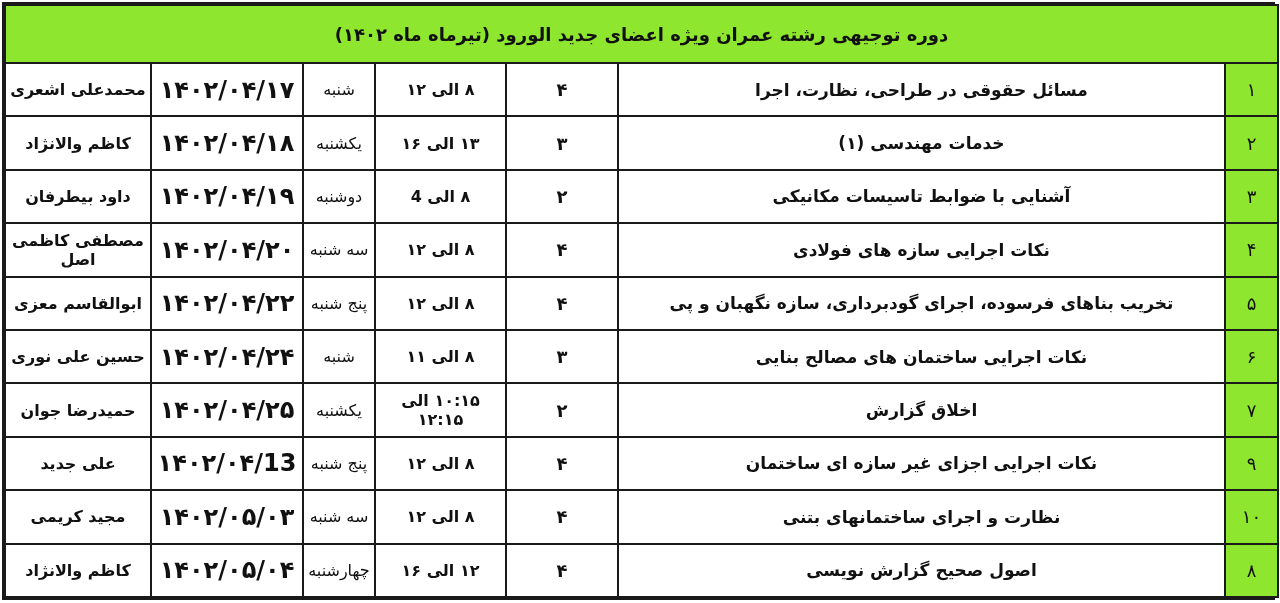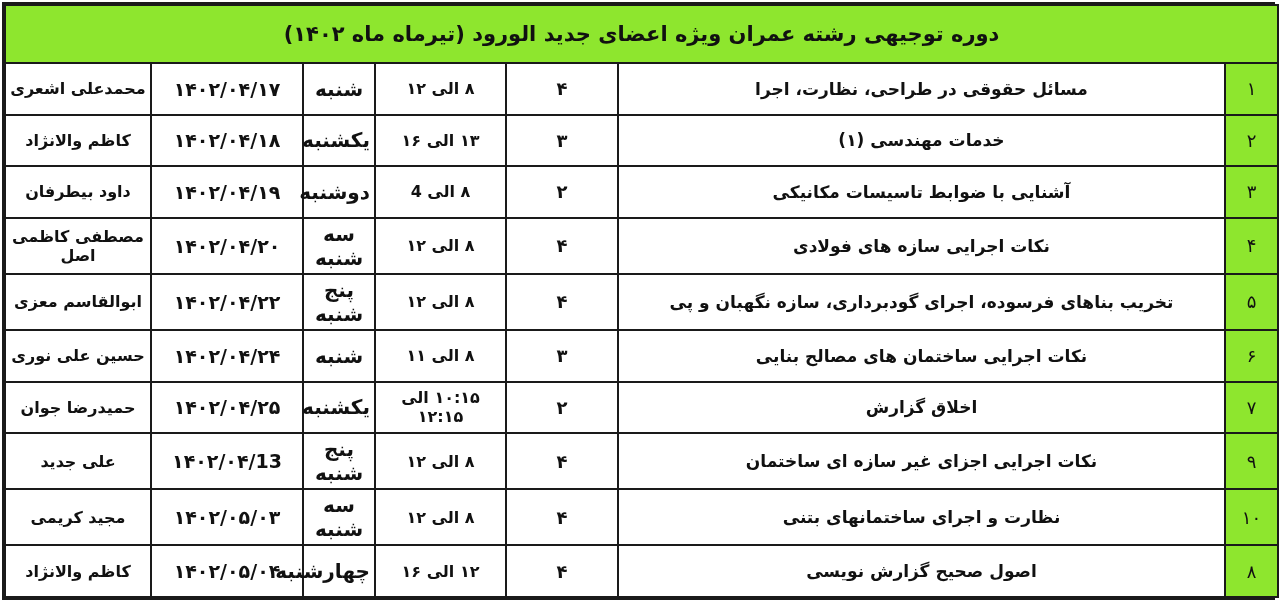--- a/index.html
+++ b/index.html
@@ -3,29 +3,29 @@
 <meta charset="utf-8">
 <style>
   html, body { margin:0; padding:0; background:#ffffff; }
   body { width:1280px; height:603px; overflow:hidden; font-family:"DejaVu Sans", sans-serif; }
   .sheet {
     position:absolute; left:2px; top:2px; width:1273px; height:598px;
     border:2px solid #1a1a1a; box-sizing:border-box; background:#fff;
   }
   table { border-collapse:collapse; width:100%; height:100%; table-layout:fixed; direction:ltr; }
   td, th { border:2px solid #1a1a1a; text-align:center; vertical-align:middle; padding:0 4px; color:#111; }
-  .title-cell { background:#8ee62e; height:56px; font-weight:bold; font-size:21px; direction:rtl; }
+  .title-cell { background:#8ee62e; height:56px; font-weight:bold; font-size:18px; direction:rtl; }
   .hdr th { background:#f2ff12; font-weight:bold; font-size:15px; height:58px; direction:rtl; }
   .hdr th.idx-h { background:#8ee62e; font-weight:normal; font-size:19px; }
   tbody.rows td { height:44px; font-weight:bold; font-size:16px; direction:rtl; background:#fff; }
   tbody.rows td.idx { background:#8ee62e; font-weight:normal; font-size:18px; }
-  tbody.rows td.date { font-size:19px; letter-spacing:1px; }
+  tbody.rows td.date { font-size:24px; letter-spacing:1px; }
   tbody.rows td.dur { font-size:18px; }
   tbody.rows td.course { font-size:17px; }
-  tbody.rows td.day { font-weight:bold; font-size:20px; }
+  tbody.rows td.day { font-weight:normal; font-size:16px; }
   .dur-h span { display:block; line-height:26px; }
 </style>
 </head>
 <body>
 
 <div class="sheet">
   <table>
     <colgroup>
       <col style="width:146px">
       <col style="width:152px">

